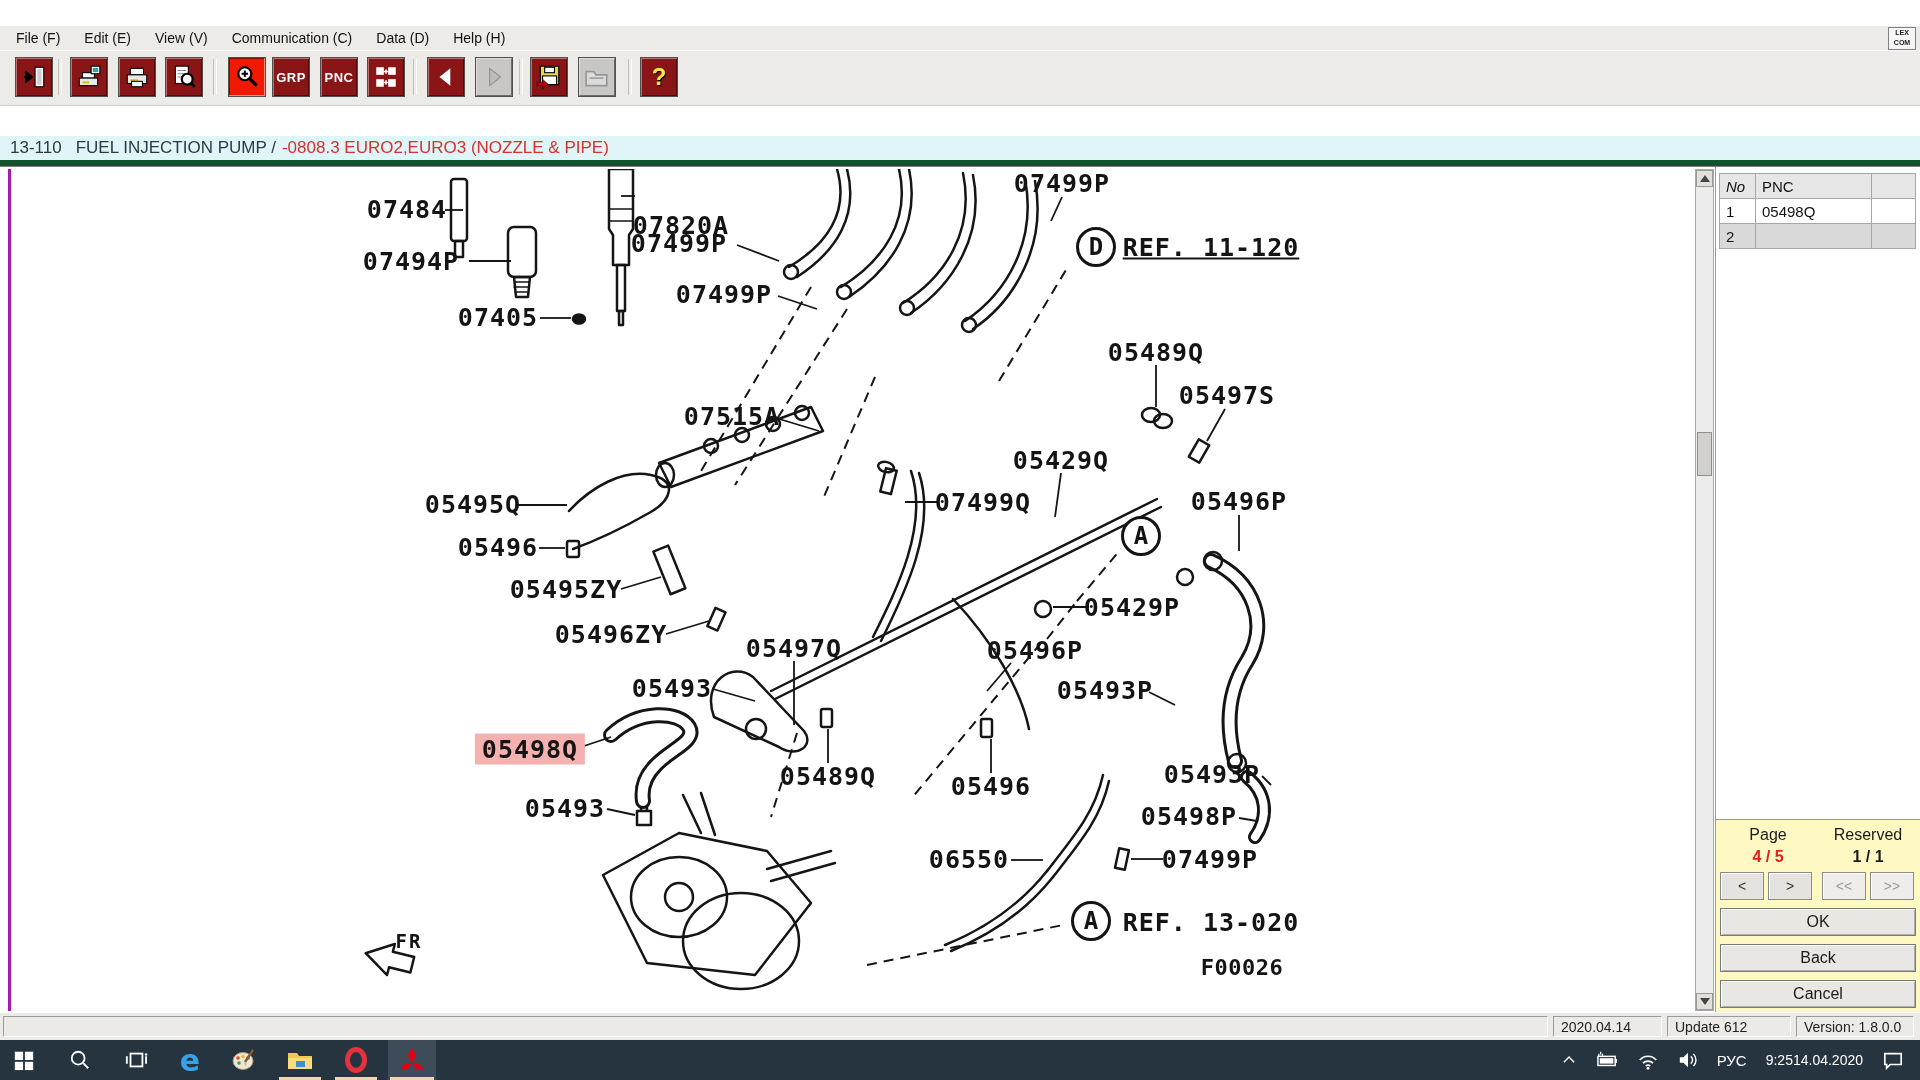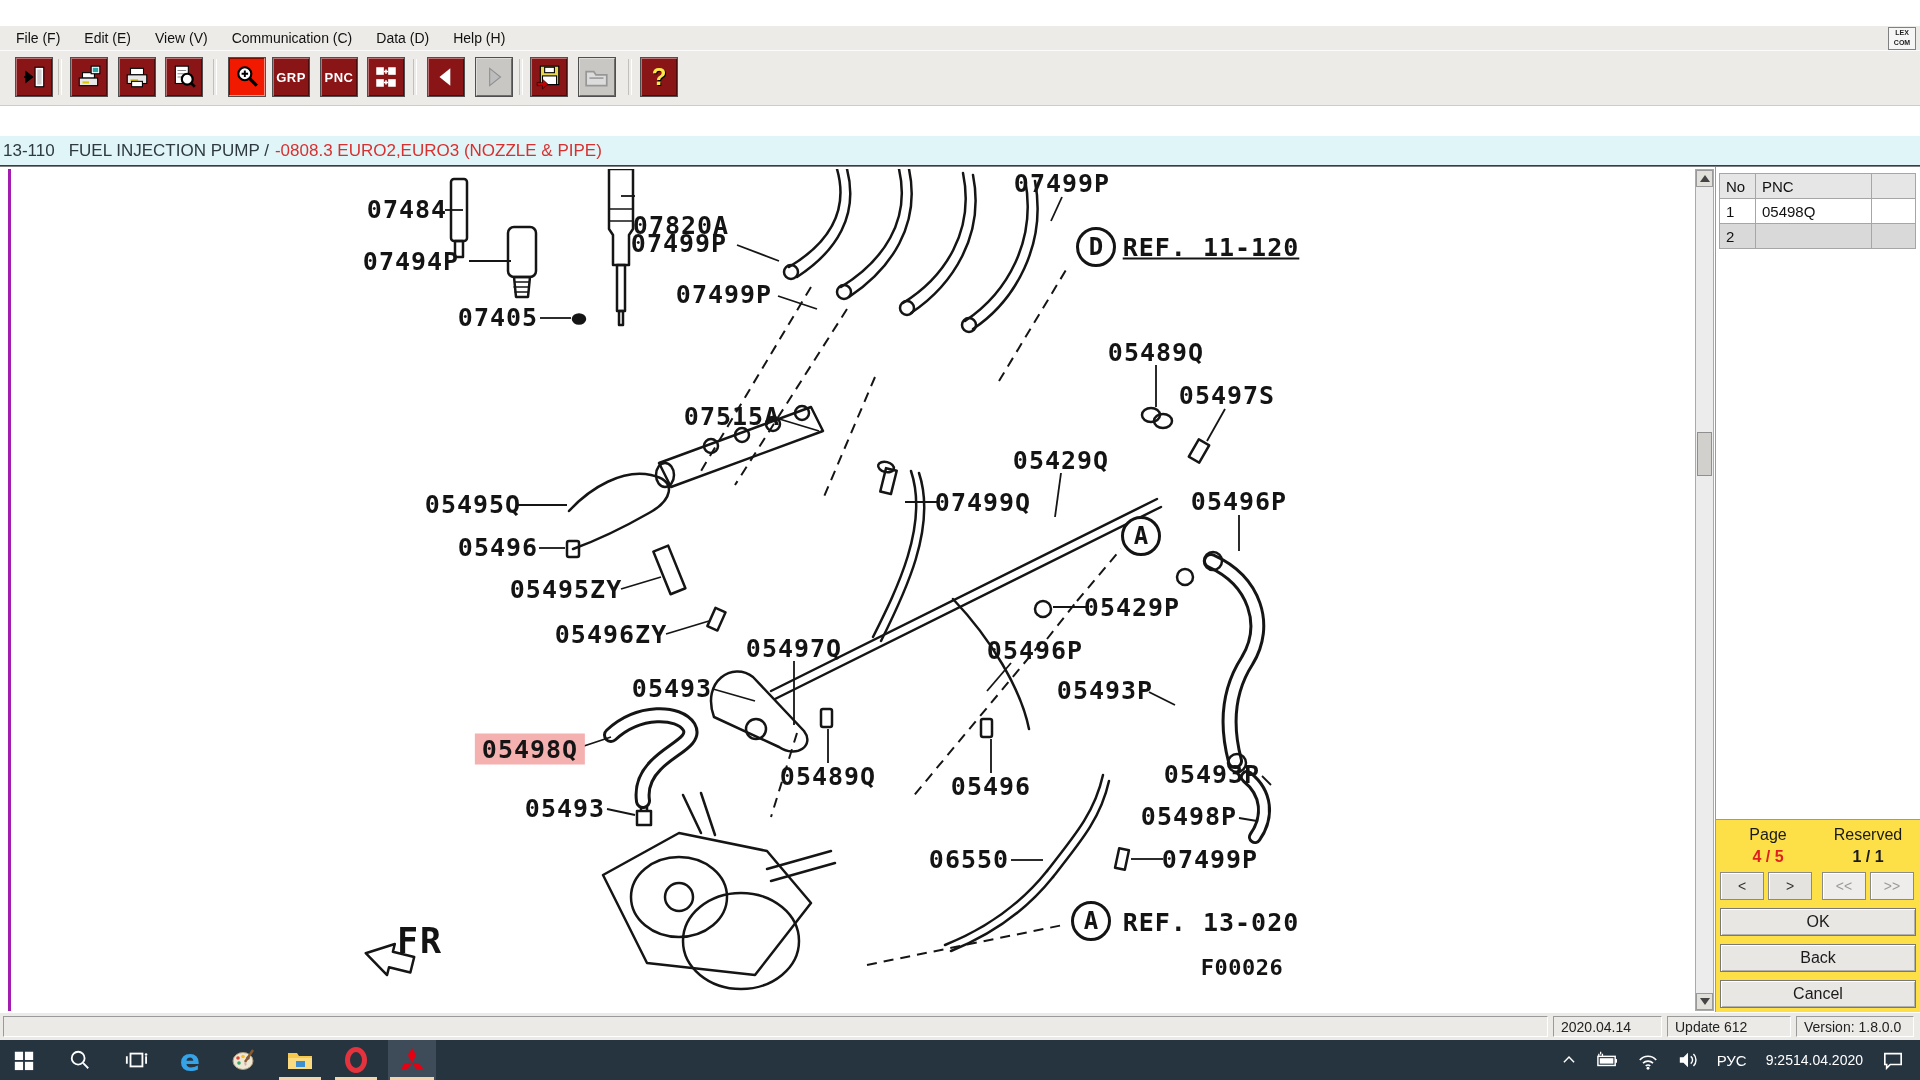--- a/index.html
+++ b/index.html
@@ -45,59 +45,59 @@
   .region-combo{position:absolute;left:1446px;top:5px;width:466px;height:24px;background:#e2e0db;
     border:1px solid;border-color:#8f8f8f #fdfdfd #fdfdfd #8f8f8f;box-sizing:border-box;
     display:flex;align-items:center;font-size:15px;color:#111;padding-left:8px;}
   .region-combo .gap{width:22px;}
   .combo-arrow{position:absolute;right:2px;top:2px;width:19px;height:18px;background:#e6e4e0;
     border:1px solid #9a9a9a;display:flex;align-items:center;justify-content:center;}
   .combo-arrow::after{content:"";border:5px solid transparent;border-top:6px solid #333;margin-top:6px;}
 
   
   .breadcrumb{position:absolute;left:0;top:136px;width:1920px;height:30px;background:#dff5f7;
-    border-bottom:1px solid #14532d;display:flex;align-items:center;font-size:17px;padding-left:3px;
+    border-bottom:6px solid #14532d;display:flex;align-items:center;font-size:17px;padding-left:10px;
     box-sizing:border-box;color:#2e3a40;}
   .bc-code{margin-right:14px;}
   .bc-title{margin-right:6px;}
   .bc-variant{color:#d83030;}
 
   
   .main{position:absolute;left:0;top:166px;width:1920px;height:846px;background:#fff;border-top:1px solid #7f7f7f;box-sizing:border-box;}
   .diagram{position:absolute;left:8px;top:2px;width:1686px;height:842px;background:#fff;border-left:3px solid #a21caf;}
   .art{position:absolute;left:0;top:0;}
   .plabel{position:absolute;transform:translate(-50%,-50%);font:700 25px "DejaVu Sans Mono",monospace;
     letter-spacing:1px;color:#141414;white-space:nowrap;z-index:3;}
   .plabel.hl{background:#f5b0b0;padding:1px 7px;}
   .plabel.fig{font-size:22px;letter-spacing:.5px;}
-  .plabel.fr{font-size:35px;letter-spacing:2px;margin-left:11px;}
+  .plabel.fr{font-size:19px;letter-spacing:2px;}
   .pcircle{position:absolute;transform:translate(-50%,-50%);width:40px;height:40px;border:3px solid #141414;
     border-radius:50%;font:700 24px "DejaVu Sans Mono",monospace;color:#141414;display:flex;align-items:center;
     justify-content:center;background:#fff;z-index:3;box-sizing:border-box;}
 
   
   .vscroll{position:absolute;left:1695px;top:2px;width:19px;height:842px;background:#ececec;border:1px solid #aaa;box-sizing:border-box;}
   .sbtn{position:absolute;left:0;width:17px;height:17px;background:#e2e0db;border:1px solid #9a9a9a;box-sizing:border-box;
     display:flex;align-items:center;justify-content:center;}
   .sbtn.up{top:0;} .sbtn.down{bottom:0;}
   .tri-up{border:5px solid transparent;border-bottom:7px solid #444;margin-top:-5px;}
   .tri-down{border:5px solid transparent;border-top:7px solid #444;margin-bottom:-5px;}
   .sthumb{position:absolute;left:1px;top:262px;width:15px;height:44px;background:#d2d0cc;border:1px solid #8f8f8f;box-sizing:border-box;}
 
   
   .rightpanel{position:absolute;left:1715px;top:0;width:205px;height:846px;background:#fff;border-left:1px solid #9a9a9a;box-sizing:border-box;}
   .ptable{position:absolute;left:3px;top:6px;border-collapse:collapse;font-size:15px;color:#111;}
   .ptable td{border:1px solid #a6a6a6;height:25px;padding:0 6px;box-sizing:border-box;}
   .ptable .hdr td{background:#e6e6e6;font-weight:400;}
-  .ptable .c-no{width:36px;}
+  .ptable .c-no{width:36px;font-style:italic;}
   .ptable .c-pnc{width:116px;}
   .ptable .c-x{width:44px;}
   .ptable .row2 td{background:#d9d9d9;}
 
-  .bottom-controls{position:absolute;left:0;bottom:0;width:205px;height:194px;background:#fde047;
+  .bottom-controls{position:absolute;left:0;bottom:0;width:205px;height:194px;background:#fef9c3;
     border-top:1px solid #9a9a9a;box-sizing:border-box;font-size:16px;color:#1a1a1a;}
   .pg-label{position:absolute;top:6px;width:100px;text-align:center;}
   .pg-val{position:absolute;top:28px;width:100px;text-align:center;font-weight:700;}
   .pg-val.red{color:#e02020;}
   .navbtn{position:absolute;top:52px;height:28px;width:44px;background:#e4e3e0;border:1px solid #8a8a8a;
     box-shadow:inset 1px 1px 0 #fff;display:flex;align-items:center;justify-content:center;font-size:14px;color:#333;box-sizing:border-box;}
   .navbtn.dis{color:#9a9a9a;background:#eeedeb;}
   .bigbtn{position:absolute;left:4px;width:196px;height:28px;background:#e8e7e4;border:1px solid #787878;
     box-shadow:inset 1px 1px 0 #fff,inset -1px -1px 0 #b0b0b0;display:flex;align-items:center;justify-content:center;
     font-size:16px;color:#1a1a1a;box-sizing:border-box;}

